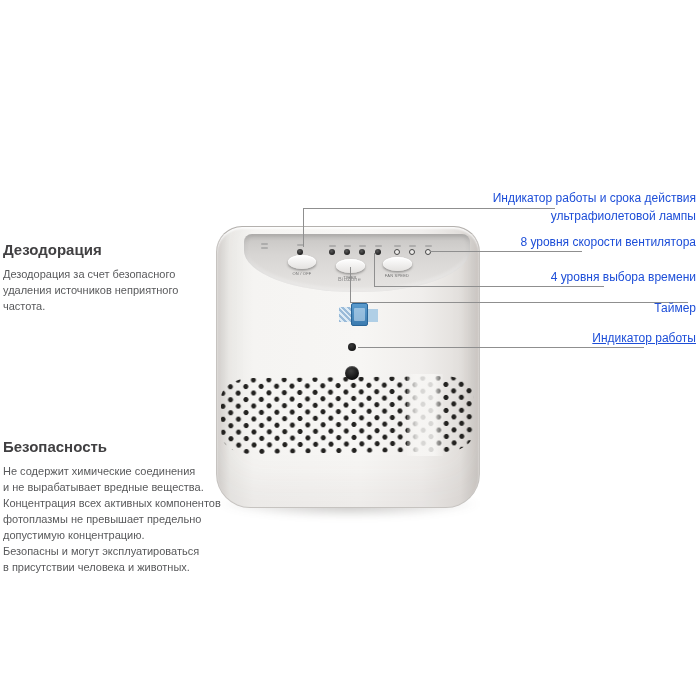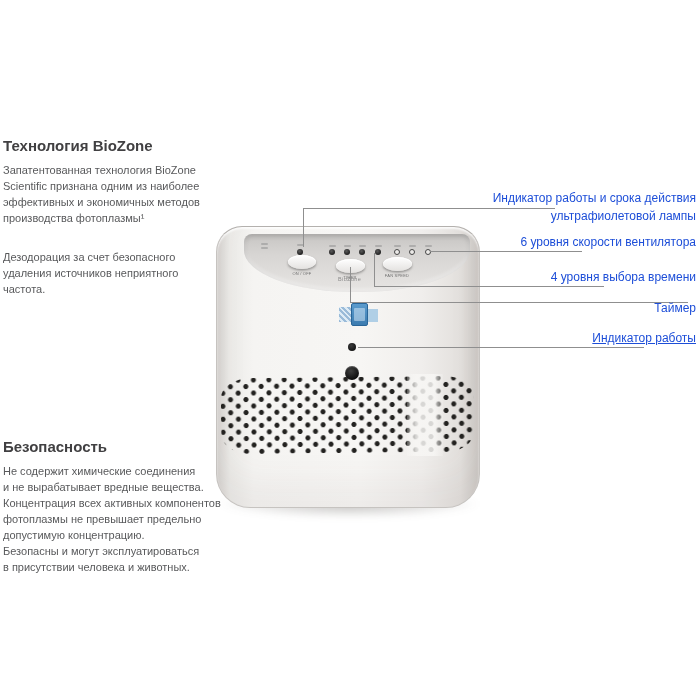--- a/index.html
+++ b/index.html
@@ -54,28 +54,22 @@
       background-size:15.4px 13px;background-position:2px 2px,9.7px 8.5px;}
   .grille-fade{position:absolute;left:407px;top:374px;width:36px;height:82px;z-index:4;
       background:linear-gradient(90deg,rgba(247,246,244,.25) 0%,rgba(247,246,244,.85) 25%,rgba(247,246,244,.85) 75%,rgba(247,246,244,.2) 100%);}
   .callout-layer{z-index:6;}
 </style>
 </head>
 <body>
 
 <div class="stage">
 
-  <div class="section" style="top:137px;">
-    <h2>Технология BioZone</h2>
-    <div class="body">Запатентованная технология BioZone
-Scientific признана одним из наиболее
-эффективных и экономичных методов
-производства фотоплазмы¹</div>
-  </div>
   <div class="section" style="top:241px;">
+    <h2>Дезодорация</h2>
     <div class="body">Дезодорация за счет безопасного
 удаления источников неприятного
 частота.</div>
   </div>
   <div class="section" style="top:438px;">
     <h2>Безопасность</h2>
     <div class="body">Не содержит химические соединения
 и не вырабатывает вредные вещества.
 Концентрация всех активных компонентов
 фотоплазмы не превышает предельно
@@ -132,18 +126,18 @@
   <div class="lead-h callout-layer" style="left:303px;top:208px;width:252px;"></div>
   <div class="lead-h callout-layer" style="left:430px;top:251px;width:152px;"></div>
   <div class="lead-v callout-layer" style="left:374px;top:253px;height:33px;"></div>
   <div class="lead-h callout-layer" style="left:374px;top:286px;width:230px;"></div>
   <div class="lead-v callout-layer" style="left:350px;top:267px;height:35px;"></div>
   <div class="lead-h callout-layer" style="left:350px;top:302px;width:338px;"></div>
   <div class="lead-h callout-layer" style="left:358px;top:347px;width:286px;"></div>
 
   <div class="callout-label callout-layer" style="top:190px;">Индикатор работы и срока действия
 ультрафиолетовой лампы</div>
-  <div class="callout-label callout-layer" style="top:234px;">6 уровня скорости вентилятора</div>
+  <div class="callout-label callout-layer" style="top:234px;">8 уровня скорости вентилятора</div>
   <div class="callout-label callout-layer" style="top:269px;">4 уровня выбора времени</div>
   <div class="callout-label callout-layer" style="top:300px;">Таймер</div>
   <div class="callout-label callout-layer" style="top:330px;text-decoration:underline;">Индикатор работы</div>
 
 </div>
 
 </body></html>

